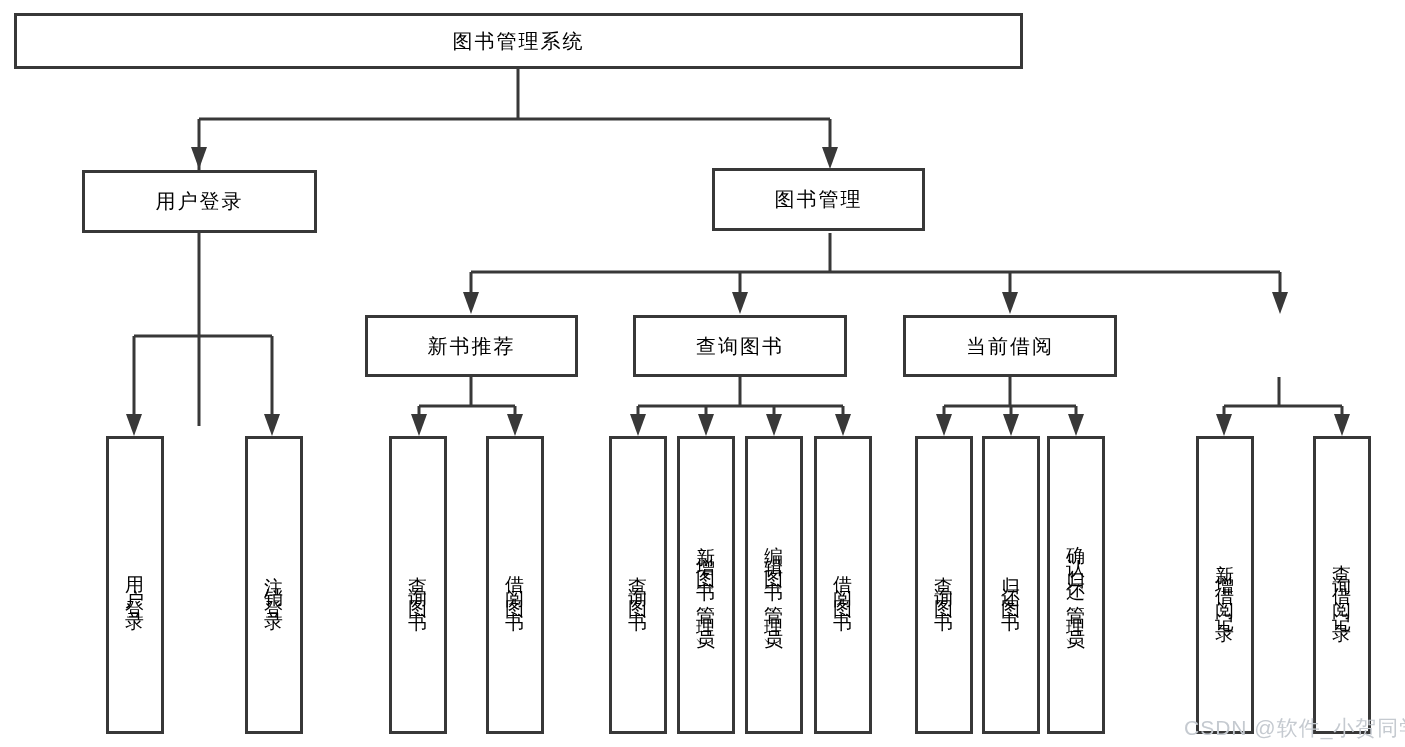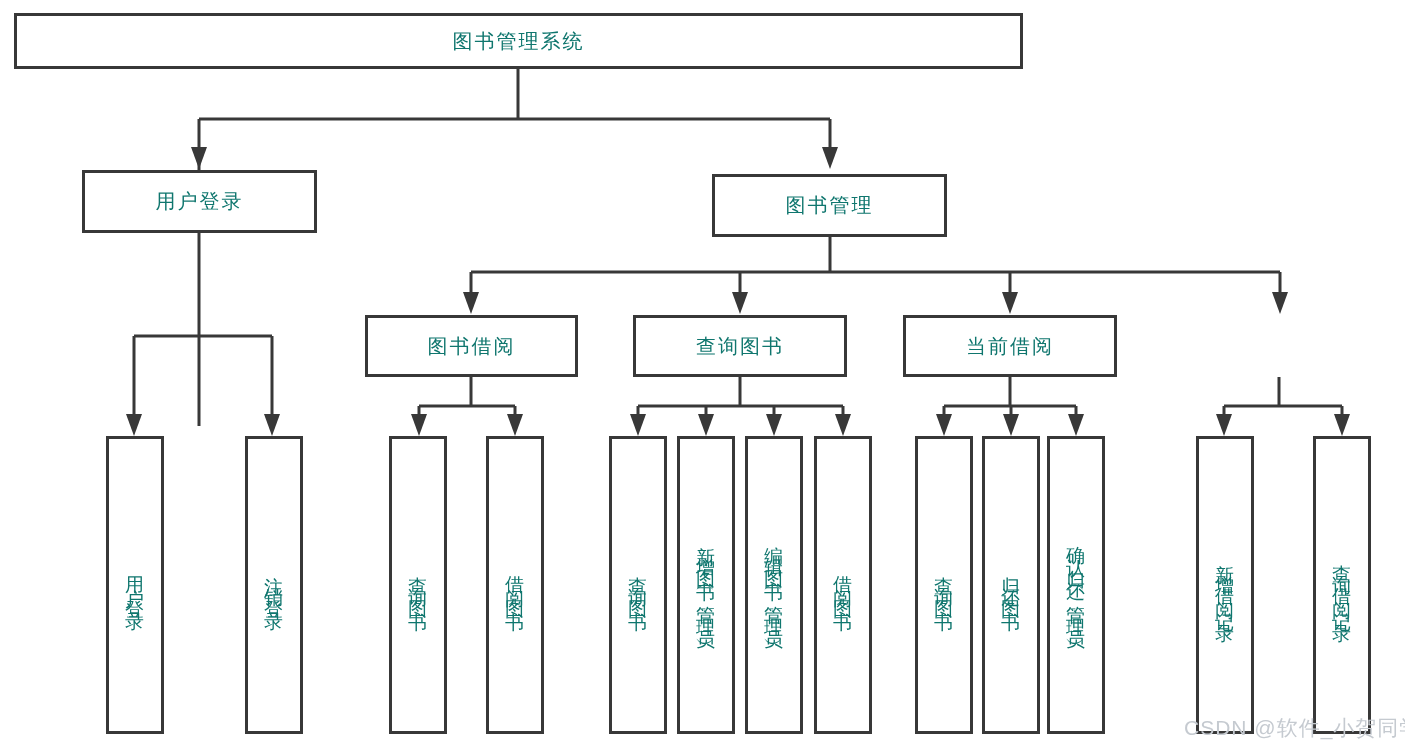--- a/index.html
+++ b/index.html
@@ -19,21 +19,21 @@
   }
   .box {
     position: absolute;
     box-sizing: border-box;
     background: #ffffff;
     border: 3px solid #383838;
     display: flex;
     align-items: center;
     justify-content: center;
     z-index: 2;
-    color: #0f766e;
+    color: #000000;
   }
   .box.h span {
     font-size: 20px;
     letter-spacing: 2px;
     white-space: nowrap;
   }
   .box.v span {
     writing-mode: vertical-rl;
     text-orientation: mixed;
     font-size: 19px;
@@ -88,26 +88,26 @@
     </g>
   </svg>
 
   <div class="box h" style="left:14px; top:13px; width:1009px; height:56px">
     <span>图书管理系统</span>
   </div>
 
   <div class="box h" style="left:82px; top:170px; width:235px; height:63px">
     <span>用户登录</span>
   </div>
-  <div class="box h" style="left:712px; top:174px; width:235px; height:63px">
+  <div class="box h" style="left:712px; top:168px; width:213px; height:63px">
     <span>图书管理</span>
   </div>
 
   <div class="box h" style="left:365px; top:315px; width:213px; height:62px">
-    <span>图书借阅</span>
+    <span>新书推荐</span>
   </div>
   <div class="box h" style="left:633px; top:315px; width:214px; height:62px">
     <span>查询图书</span>
   </div>
   <div class="box h" style="left:903px; top:315px; width:214px; height:62px">
     <span>当前借阅</span>
   </div>
 
   <div class="box v" style="left:106px; top:436px; width:58px; height:298px">
     <span>用户登录</span>

